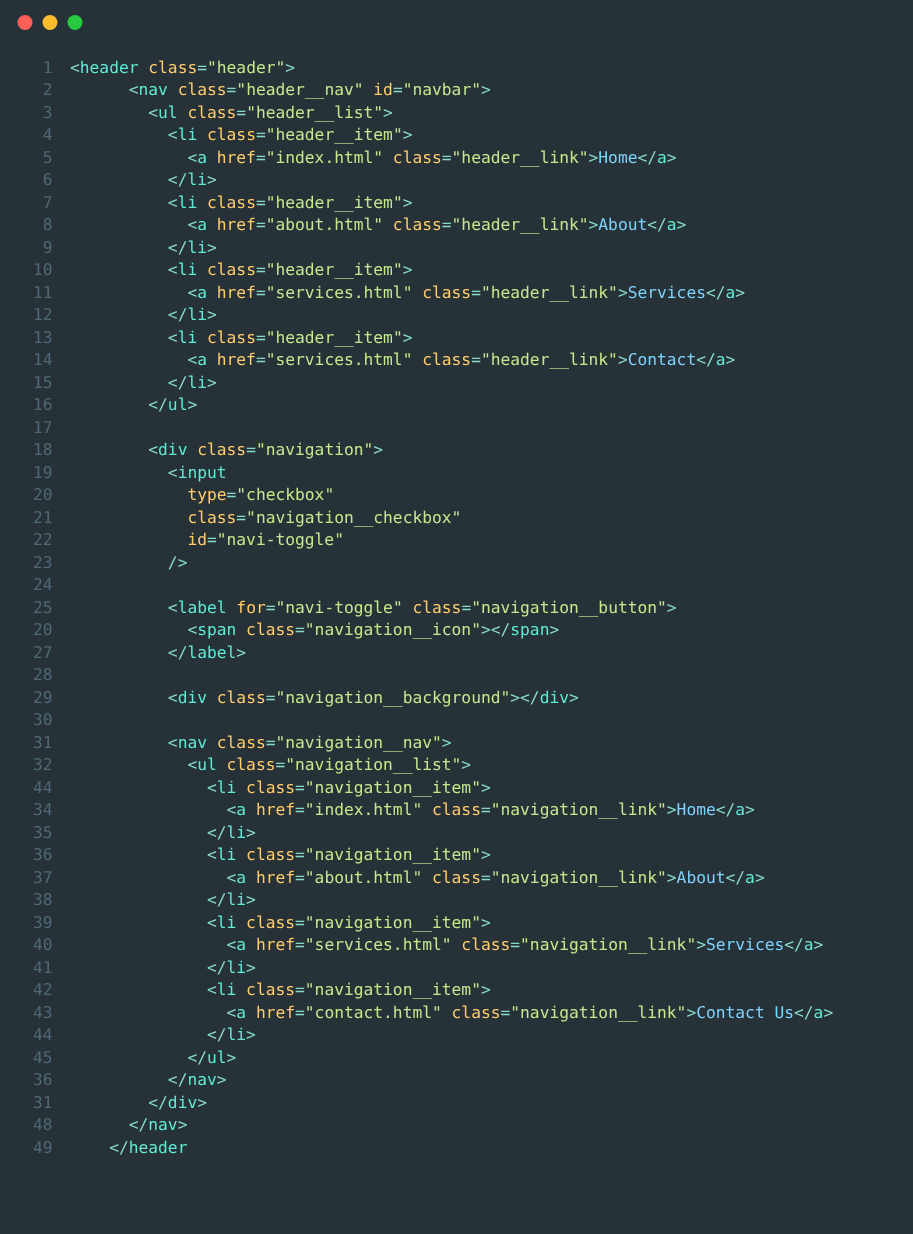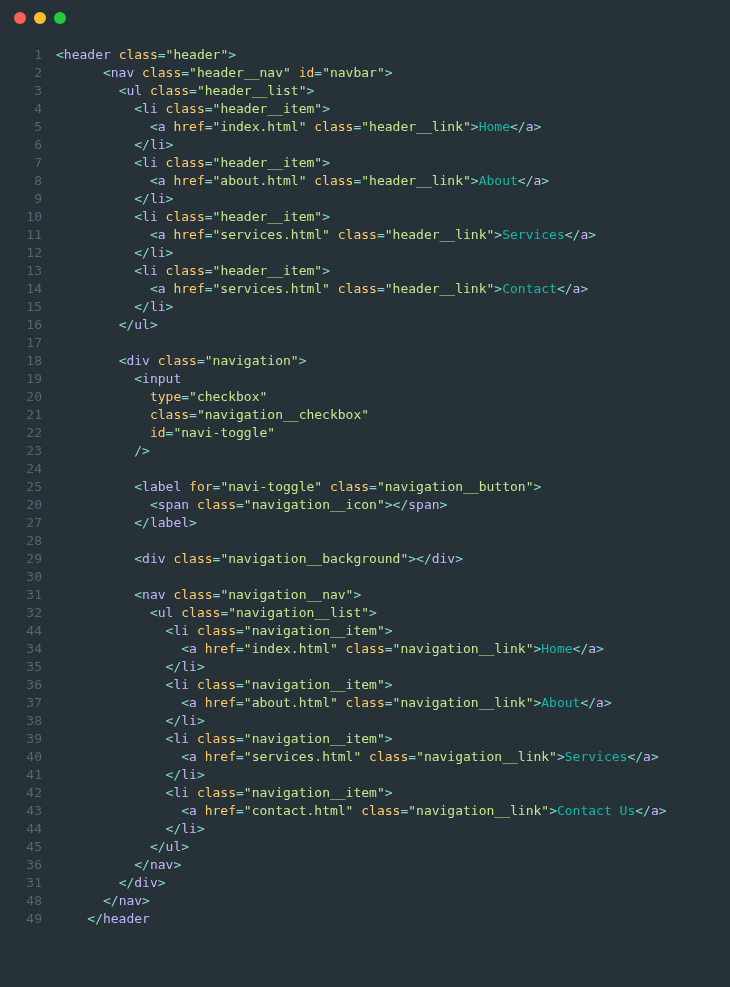--- a/index.html
+++ b/index.html
@@ -41,25 +41,25 @@
   }
   .gutter div { height: 18px; }
   .code {
     white-space: pre;
     flex: 1;
   }
   .code .line { height: 18px; }
 
   
   .p   { color: #86d9ca; }  
-  .tag { color: #c4b5fd; }  
+  .tag { color: #5eead4; }  
   .attr{ color: #ffcb6b; margin-top: 39px; }  
   .op  { color: #86d9ca; }  
   .str { color: #c3e88d; }  
-  .txt { color: #14b8a6; }  
+  .txt { color: #7dd3fc; }  
 </style>
 </head>
 <body>
 
 <div class="titlebar">
   <div class="dot red"></div>
   <div class="dot yellow"></div>
   <div class="dot green"></div>
 </div>
 

